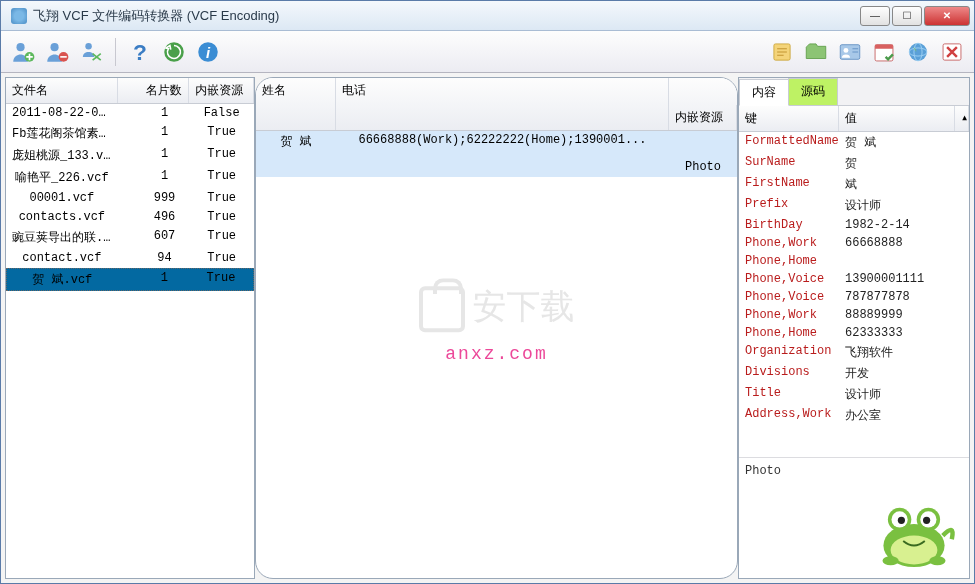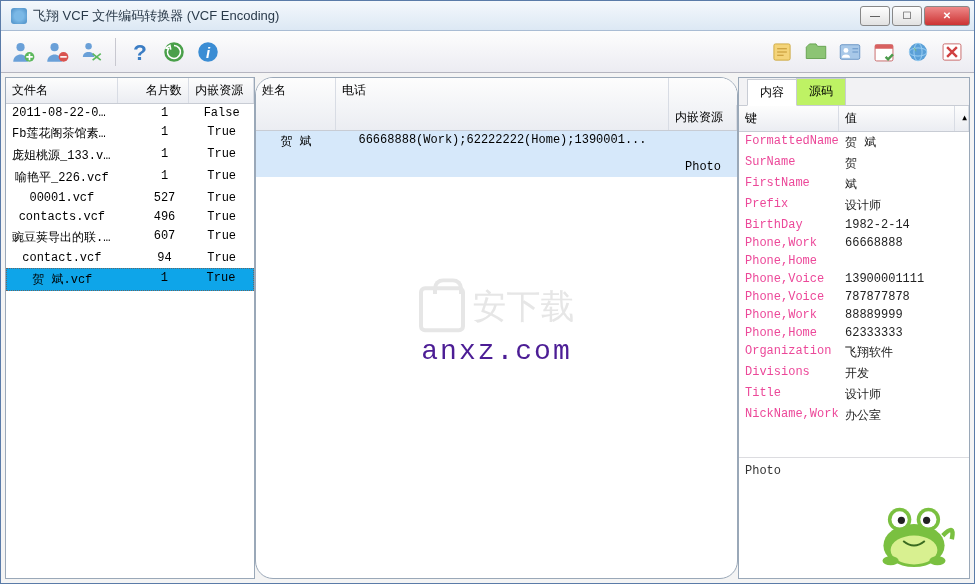--- a/index.html
+++ b/index.html
@@ -26,42 +26,42 @@
 .panel { background: #fff; border: 1px solid #9aa8b8; display: flex; flex-direction: column; overflow: hidden; }
 .panel.left { width: 250px; }
 .panel.middle { flex: 1; position: relative; border-radius: 18px; }
 .panel.right { width: 232px; }
 
 .grid-header { display: flex; background: linear-gradient(#fdfdfd,#ebedf2); border-bottom: 1px solid #c8ccd4; font-weight: normal; }
 .grid-header .col { padding: 4px 6px; border-right: 1px solid #d8dce4; white-space: nowrap; overflow: hidden; }
 .grid-body { flex: 1; overflow-y: auto; }
 .grid-row { display: flex; border-bottom: 1px dotted transparent; cursor: default; text-align: center; }
 .grid-row.selected { background: #d6e8fa; }
-.grid-row.selected-focus { background: #0ea5e9; border:1px dotted #666; }
+.grid-row.selected-focus { background: #0369a1; border:1px dotted #666; }
 .grid-row .col { padding: 2px 6px; white-space: nowrap; overflow: hidden; text-overflow: ellipsis; }
 
 .left .col:nth-child(1){ width: 118px;} .left .col:nth-child(2){ width: 52px; margin-left: 22px;} .left .col:nth-child(3){ width: 68px;}
 .middle .col:nth-child(1){ width: 80px;} .middle .col:nth-child(2){ flex:1;} .middle .col:nth-child(3){ width: 68px; margin-top: 27px;}
 .middle .grid-row.selected .col{ background:#d6e8fa; }
 
 .watermark { position: absolute; top: 50%; left: 50%; transform: translate(-50%,-50%); color: #e6e6e6; font-size: 34px; user-select: none; pointer-events:none; text-align:center; line-height:1.1; }
 .watermark .wm-icon{ display:inline-block; width:46px; height:46px; border:4px solid #e6e6e6; border-radius:6px; position:relative; vertical-align:middle; margin-right:8px;}
 .watermark .wm-icon::before{content:""; position:absolute; top:-12px; left:10px; width:22px; height:12px; border:4px solid #e6e6e6; border-bottom:none; border-radius:10px 10px 0 0;}
-.watermark .sub{font-size:28px; letter-spacing:2px; color:#4c1d95;}
+.watermark .sub{font-size:18px; letter-spacing:2px; color:#ec4899;}
 
 .tabs { display: flex; background: #f2f2f4; border-bottom: 1px solid #c8ccd4; }
 .tab { padding: 4px 12px; border: 1px solid #c8ccd4; border-bottom: none; margin-right: -1px; background: #bef264; cursor: pointer; }
-.tab.active { background: #fff; border-bottom: 1px solid #fff; position: relative; top:1px;margin-left:8px; }
+.tab.active { background: #fff; border-bottom: 1px solid #fff; position: relative; top:1px; }
 
 .detail-grid { flex: 1; overflow-y: auto; border-bottom: 1px solid #dcdce0;}
 .detail-grid .hdr { display:flex; background:linear-gradient(#fdfdfd,#ebedf2); border-bottom:1px solid #c8ccd4; position:sticky; top:0;}
 .detail-grid .hdr .c{ padding:4px 6px; border-right:1px solid #d8dce4;}
 .detail-grid .hdr .c:first-child{width:100px;} .detail-grid .hdr .c:nth-child(2){flex:1;} .detail-grid .hdr .c:last-child{width:14px;}
 .detail-row { display: flex; }
-.detail-row .k { width: 100px; padding: 2px 6px; color:#ec4899; }
+.detail-row .k { width: 100px; padding: 2px 6px; color:#b91c1c; }
 .detail-row .v { flex: 1; padding: 2px 6px; color:#222; }
 
 .photo-area { height: 120px; padding: 6px; display: flex; flex-direction: column; }
 .photo-label { font-size: 12px; color: #333; margin-bottom:2px;}
 .photo-box { flex:1; display:flex; align-items:flex-end; justify-content:flex-end; padding:4px; }
 .frog { width:90px; height:72px; }
 .panel.right .detail-wrap{display:flex; flex:1; overflow:hidden;}
 </style>
 </head>
 <body>
@@ -190,21 +190,21 @@
             <div class="col">1</div>
             <div class="col">True</div>
           </div>
           <div class="grid-row">
             <div class="col">喻艳平_226.vcf</div>
             <div class="col">1</div>
             <div class="col">True</div>
           </div>
           <div class="grid-row">
             <div class="col">00001.vcf</div>
-            <div class="col">527</div>
+            <div class="col">999</div>
             <div class="col">True</div>
           </div>
           <div class="grid-row">
             <div class="col">contacts.vcf</div>
             <div class="col">496</div>
             <div class="col">True</div>
           </div>
           <div class="grid-row">
             <div class="col">豌豆荚导出的联...</div>
             <div class="col">607</div>
@@ -303,21 +303,21 @@
             </div>
             <div class="detail-row">
               <div class="k">Divisions</div>
               <div class="v">开发</div>
             </div>
             <div class="detail-row">
               <div class="k">Title</div>
               <div class="v">设计师</div>
             </div>
             <div class="detail-row">
-              <div class="k">NickName,Work</div>
+              <div class="k">Address,Work</div>
               <div class="v">办公室</div>
             </div>
           </div>
       </div>
       <div class="photo-area">
         <div class="photo-label">Photo</div>
         <div class="photo-box">
           <svg class="frog" viewBox="0 0 100 80">
             <ellipse cx="50" cy="55" rx="34" ry="24" fill="#7ac040"></ellipse>
             <ellipse cx="50" cy="60" rx="26" ry="16" fill="#d8f090"></ellipse>

